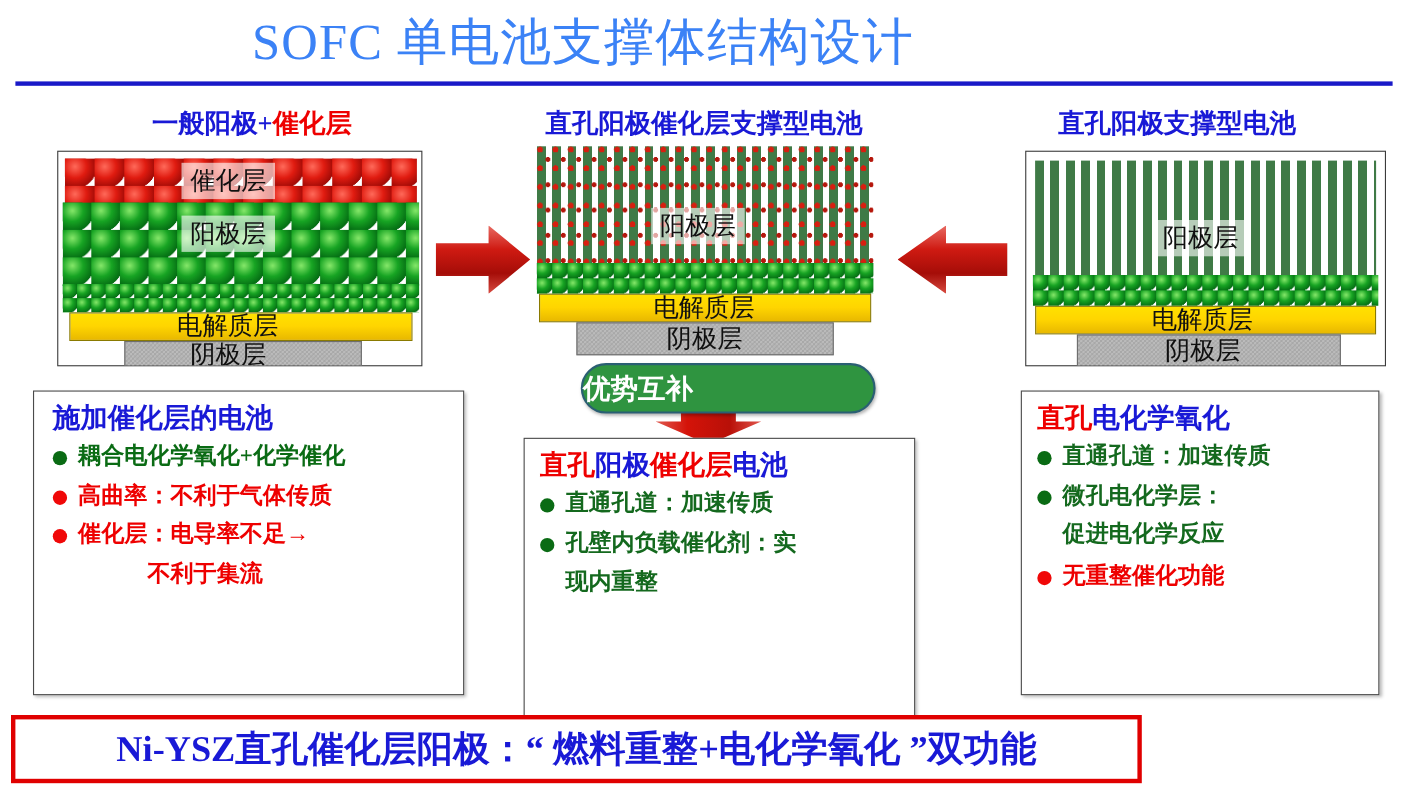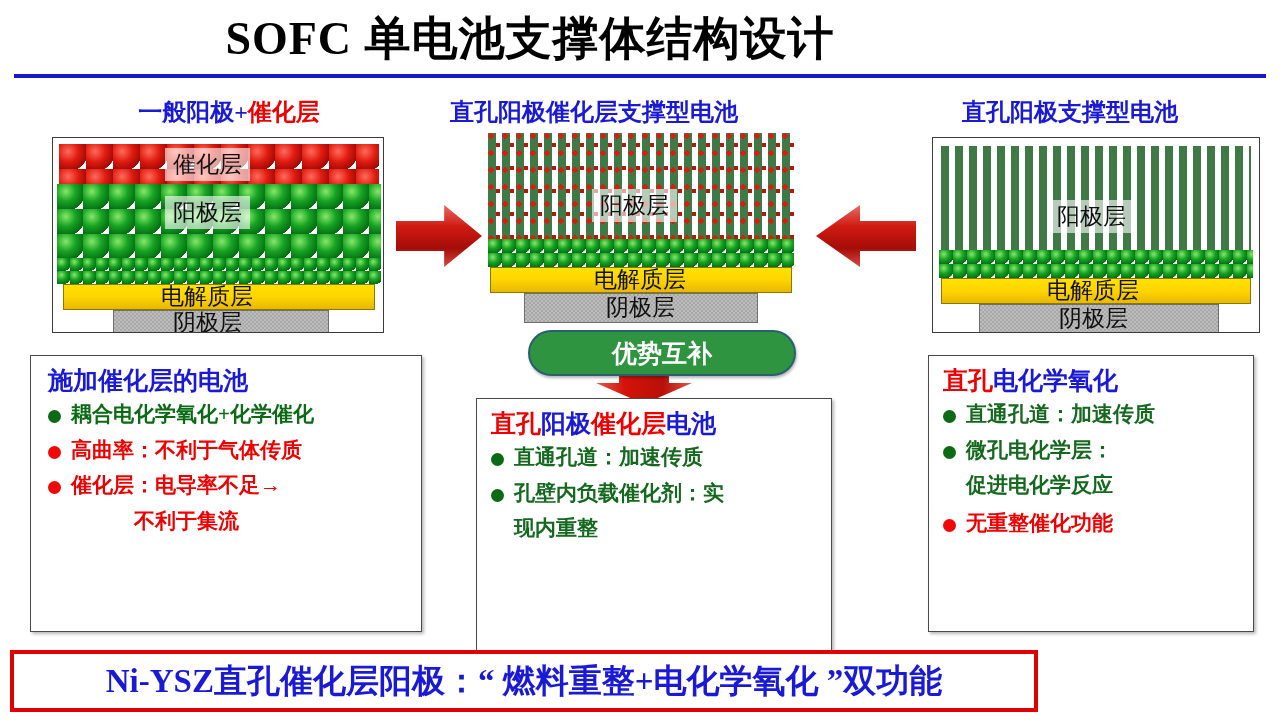--- a/index.html
+++ b/index.html
@@ -6,21 +6,21 @@
   body{
     width:1280px;height:720px;background:#ffffff;overflow:hidden;
     font-family:"Liberation Serif","DejaVu Serif",serif;position:relative;
   }
   .root{position:absolute;inset:0;}
 
   
   .title{
     position:absolute;left:0;top:8px;width:1060px;text-align:center;
     font-family:"Liberation Serif","DejaVu Serif",serif;
-    font-size:46px;font-weight:bold;color:#000000;letter-spacing:1px;
+    font-size:46px;font-weight:normal;color:#3b82f6;letter-spacing:1px;
     white-space:nowrap;
   }
   .title-rule{
     position:absolute;left:14px;top:74px;width:1252px;height:4px;background:#1919c8;
   }
 
   
   .col-head{
     position:absolute;font-size:24px;font-weight:bold;white-space:nowrap;
     font-family:"Liberation Serif","DejaVu Serif",serif;
@@ -81,21 +81,21 @@
   .arrow-l{clip-path:polygon(100% 26%,44% 26%,44% 0%,0% 50%,44% 100%,44% 74%,100% 74%);}
   .arrow-d{
     position:absolute;
     background:linear-gradient(90deg,#e05a50 0%,#d41309 30%,#b81008 70%,#e2564c 100%);
     clip-path:polygon(24% 0%,76% 0%,76% 42%,100% 42%,50% 100%,0% 42%,24% 42%);
     filter:drop-shadow(2px 2px 2px rgba(0,0,0,.3));
   }
 
   
   .badge{
-    position:absolute;display:flex;align-items:center;justify-content:center;
+    position:absolute;display:flex;align-items:center;justify-content:flex-start;
     background:#2f9440;border:2px solid #2a5f73;border-radius:24px;
     color:#ffffff;font-size:25px;font-weight:bold;white-space:nowrap;
     box-shadow:1px 2px 3px rgba(0,0,0,.3);
     font-family:"Liberation Serif","DejaVu Serif",serif;
   }
 
   
   .panel{
     position:absolute;background:#fff;border:1px solid #4a4a4a;box-sizing:border-box;
     box-shadow:2px 2px 3px rgba(0,0,0,.28);
@@ -153,21 +153,21 @@
 
       <div class="graybar" style="position:absolute;left:60px;top:172px;width:216px;height:26px;"></div>
 
       <div class="layer-label" style="left:112px;top:10px;">催化层</div>
       <div class="layer-label" style="left:112px;top:58px;">阳极层</div>
       <div class="layer-label nobg" style="left:100px;top:142px;">电解质层</div>
       <div class="layer-label nobg" style="left:112px;top:168px;">阴极层</div>
     </div>
   </div>
 
-  <div class="col-head c-blue" style="left:450px;top:96px;width:380px;text-align:left;">直孔阳极催化层支撑型电池</div>
+  <div class="col-head c-blue" style="left:450px;top:96px;width:380px;text-align:center;">直孔阳极催化层支撑型电池</div>
 
   <div style="position:absolute;left:488px;top:133px;width:306px;height:190px;">
 
     <div class="cols-green" style="position:absolute;left:0;top:0;width:306px;height:108px;"></div>
     <div class="cols-dots" style="position:absolute;left:0;top:0;width:306px;height:108px;"></div>
 
     <div class="spheres-green" style="position:absolute;left:0;top:106px;width:306px;height:28px;background-size:14px 14px;"></div>
 
     <div class="yellowbar" style="position:absolute;left:2px;top:134px;width:302px;height:26px;"></div>
 

